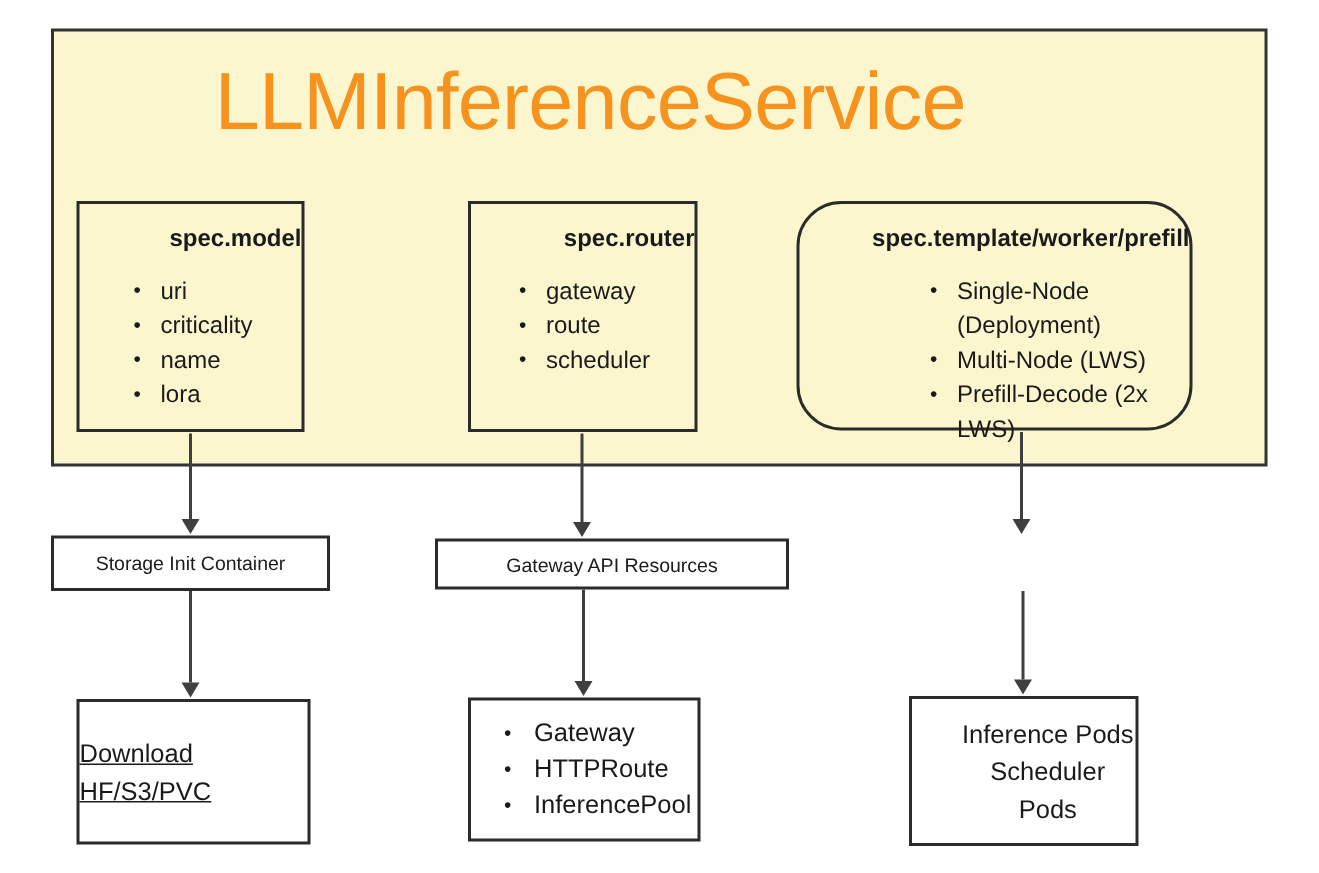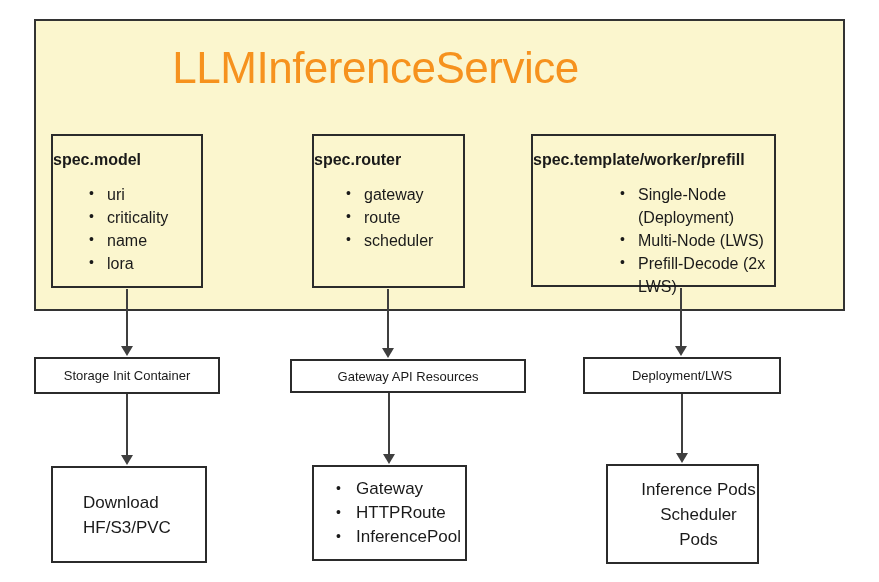--- a/index.html
+++ b/index.html
@@ -18,33 +18,33 @@
     width:879px;height:582px;
     background:var(--page);
     overflow:hidden;
   }
   .outer{
     position:absolute;left:34px;top:19px;width:811px;height:292px;
     background:var(--fill);
     border:2px solid #333333;
   }
   .title{
-    position:absolute;left:32px;top:44px;width:687px;
+    position:absolute;left:50px;top:44px;width:687px;
     text-align:center;
-    font-size:44px;line-height:48px;letter-spacing:-0.5px;
+    font-size:54px;line-height:48px;letter-spacing:-0.5px;
     font-weight:500;
     color:var(--accent);
   }
   .box{
     position:absolute;
     border:2px solid var(--border);
     background:transparent;
   }
   .spec-heading{
-    text-align:left;
+    text-align:right;
     font-weight:bold;
     font-size:16px;
     padding-top:15px;
   }
   ul.bullets{
     list-style:none;
     margin-top:14px;
     font-size:16px;
     line-height:23px;
   }
@@ -64,21 +64,21 @@
   .label-box{
     display:flex;align-items:center;justify-content:center;
     font-size:13px;
     background:var(--page);
   }
   .detail-box{
     display:flex;flex-direction:column;justify-content:center;
     font-size:17px;line-height:25px;
     background:var(--page);
   }
-  .detail-box.left-lines{padding-left:30px;}
+  .detail-box.left-lines{text-decoration:underline;}
   .detail-box.center-lines{text-align:center;}
   .detail-box ul.bullets{margin-top:0;padding-left:22px;font-size:17px;line-height:24px;}
   .detail-box ul.bullets li{padding-left:20px;}
   .arrow{
     position:absolute;width:2px;background:var(--arrow);
   }
   .arrow::after{
     content:"";
     position:absolute;bottom:-10px;left:-5px;
     border-left:6px solid transparent;
@@ -106,40 +106,37 @@
 
   <div class="box spec2" style="left:312px;top:134px;width:153px;height:154px;">
     <div class="spec-heading">spec.router</div>
     <ul class="bullets">
       <li>gateway</li>
       <li>route</li>
       <li>scheduler</li>
     </ul>
   </div>
 
-  <div class="box spec3" style="left:531px;top:134px;width:245px;height:153px;">
+  <div class="box spec3" style="left:531px;top:134px;width:264px;height:153px;border-radius:30px;">
     <div class="spec-heading">spec.template/worker/prefill</div>
     <ul class="bullets">
       <li>Single-Node (Deployment)</li>
       <li>Multi-Node (LWS)</li>
       <li>Prefill-Decode (2x LWS)</li>
     </ul>
   </div>
 
   <div class="box label-box" style="left:34px;top:357px;width:186px;height:37px;">
     <span>Storage Init Container</span>
   </div>
 
   <div class="box label-box" style="left:290px;top:359px;width:236px;height:34px;">
     <span>Gateway API Resources</span>
   </div>
 
-  <div class="box label-box" style="left:583px;top:357px;width:198px;height:37px;">
-    <span>Deployment/LWS</span>
-  </div>
 
   <div class="box detail-box left-lines" style="left:51px;top:466px;width:156px;height:97px;">
     <div>Download</div>
     <div>HF/S3/PVC</div>
   </div>
 
   <div class="box detail-box" style="left:312px;top:465px;width:155px;height:96px;">
     <ul class="bullets">
       <li>Gateway</li>
       <li>HTTPRoute</li>

